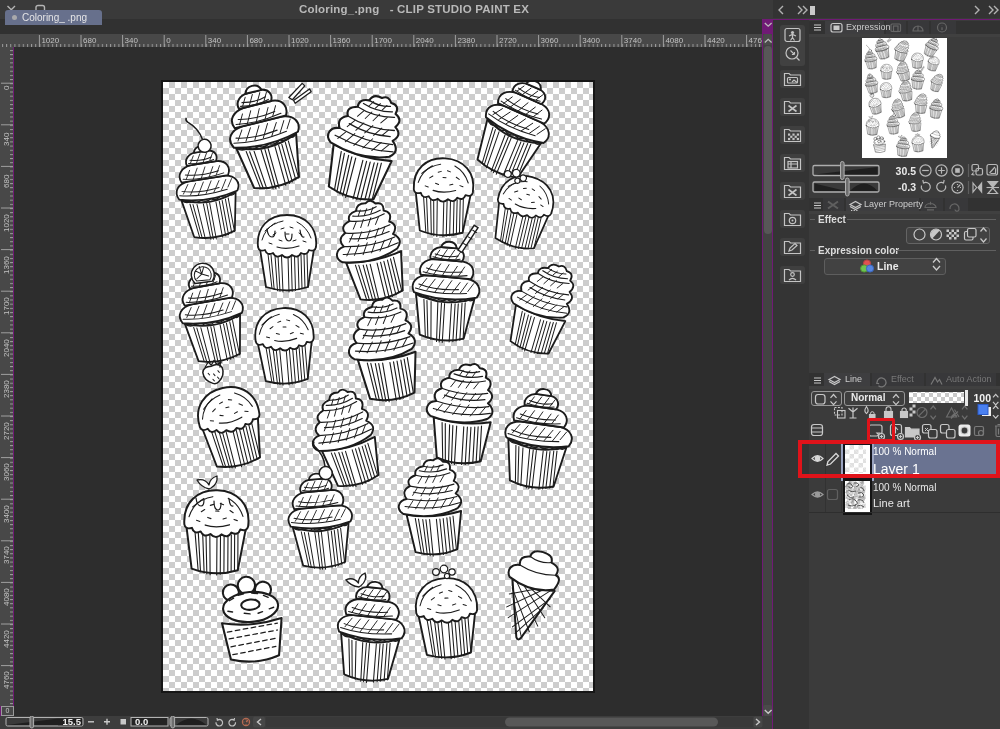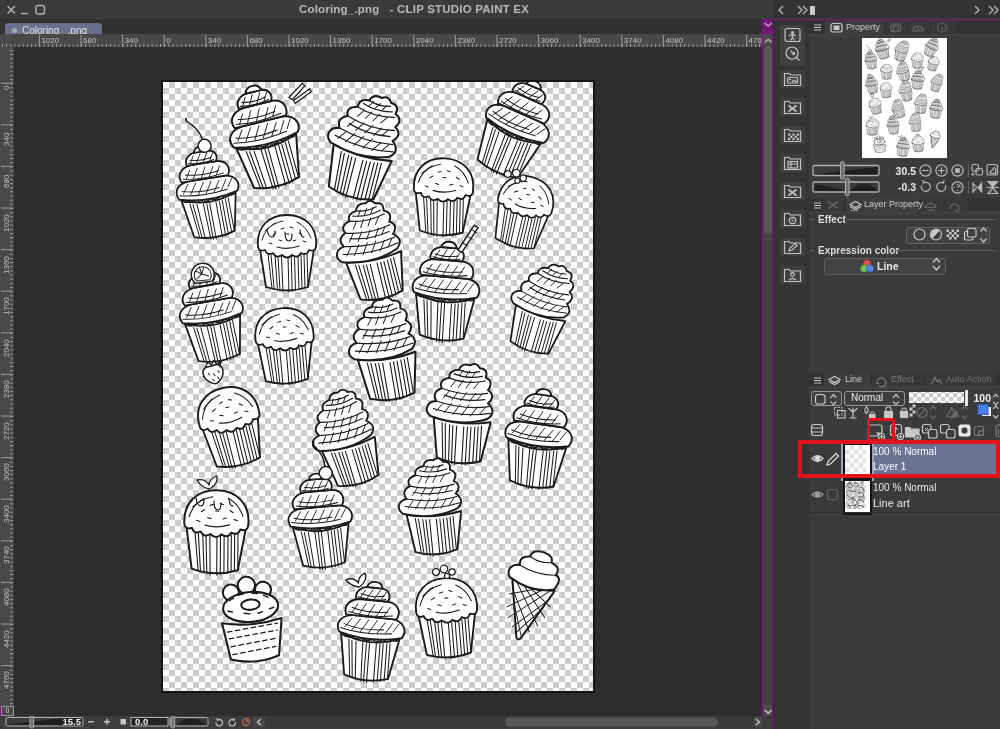--- a/index.html
+++ b/index.html
@@ -4,21 +4,21 @@
 <style>
   html,body{margin:0;padding:0;width:1000px;height:729px;overflow:hidden;background:#373737;
     font-family:"Liberation Sans",sans-serif;}
   .abs{position:absolute;}
   #stage{position:relative;width:1000px;height:729px;background:#701a75;}
   
   #titlebar{left:0;top:0;width:1000px;height:19px;background:#3a3a3a;}
   #title{left:0;top:3px;width:828px;text-align:center;color:#b9b9b9;font-size:11.5px;font-weight:bold;letter-spacing:.2px;}
   
   #tabrow{left:0;top:19px;width:762px;height:15px;background:#313131;}
-  #tab{left:5px;top:23px;width:97px;height:14.5px;background:#67708c;border-radius:3px 3px 0 0;}
+  #tab{left:5px;top:10px;width:97px;height:14.5px;background:#67708c;border-radius:3px 3px 0 0;}
   #tab .dot{position:absolute;left:7px;top:5px;width:5px;height:5px;border-radius:50%;background:#a9a9ab;}
   #tab .txt{position:absolute;left:17px;top:1.5px;font-size:10px;color:#e4e4e6;}
   
   #hruler{left:0;top:34px;width:762px;height:13px;background:#484848;}
   #vruler{left:0;top:47px;width:13px;height:659px;background:#484848;}
   #cornerzero{left:1px;top:706px;width:11px;height:8px;background:#484848;border:1px solid #9a9a9a;color:#c9c9c9;font-size:7px;line-height:8px;text-align:center;}
   
   #canvasarea{left:14px;top:47px;width:748px;height:669px;background:#2d2d2d;}
   #paper{left:149.4px;top:35px;width:430px;height:609px;background-color:#fff;
      background-image:linear-gradient(45deg,#cdcdcd 25%,transparent 25%,transparent 75%,#cdcdcd 75%),
@@ -495,21 +495,21 @@
       </g>
     </svg>
   </div>
   <div class="abs" id="panels">
 
     <div class="phead" style="top:1px"></div>
     <div class="ptab" style="left:16px;top:1px;width:59px"></div>
     <div class="ptabi" style="left:77px;top:1px;width:20px"></div>
     <div class="ptabi" style="left:99px;top:1px;width:21px"></div>
     <div class="ptabi" style="left:122px;top:1px;width:25px"></div>
-    <div class="abs tabtxt" style="left:37px;top:1px">Property</div>
+    <div class="abs tabtxt" style="left:37px;top:1px">Expression</div>
     <div class="pstrip" style="top:14px"></div>
     <div class="abs nwhite" style="left:53px;top:18px;width:85px;height:120px">
       <svg width="85" height="120" viewBox="0 0 85 120">
           <use href="#cakes" transform="scale(0.1977)"></use>
         </svg>
     </div>
 
     <svg class="abs" style="left:0;top:0" width="191" height="200" viewBox="0 0 191 200">
       <g stroke="#c8c8c8" stroke-width="1.2" fill="none">
         <path d="M5,5 h7 M5,7.5 h7 M5,10 h7"></path>
@@ -627,35 +627,35 @@
     <div class="ptab" style="left:15px;top:353px;width:46px"></div>
     <div class="ptabi" style="left:63px;top:353px;width:52px"></div>
     <div class="ptabi" style="left:117px;top:353px;width:70px"></div>
     <div class="abs tabtxt" style="left:36px;top:353px">Line</div>
     <div class="abs dimtxt" style="left:82px;top:353px">Effect</div>
     <div class="abs dimtxt" style="left:137px;top:353px">Auto Action</div>
     <div class="pstrip" style="top:366px"></div>
 
     <div class="abs" style="left:2px;top:371px;width:29px;height:13px;background:#3e3e3e;border:1px solid #989898;border-radius:3px"></div>
     <div class="abs" style="left:35px;top:371px;width:59px;height:13px;background:#3e3e3e;border:1px solid #989898;border-radius:3px"></div>
-    <div class="abs" style="left:42px;top:372px;color:#eaeaea;font-size:10px;font-weight:normal">Normal</div>
+    <div class="abs" style="left:42px;top:372px;color:#eaeaea;font-size:10px;font-weight:bold">Normal</div>
     <div class="abs" style="left:100px;top:372px;width:57px;height:11px;background-color:#fff;
       background-image:linear-gradient(45deg,#c9c9c9 25%,transparent 25%,transparent 75%,#c9c9c9 75%),linear-gradient(45deg,#c9c9c9 25%,transparent 25%,transparent 75%,#c9c9c9 75%);
       background-size:8px 8px;background-position:0 1px,4px 5px"></div>
     <div class="abs" style="left:155px;top:369px;width:3px;height:16px;background:#e8e8e8;border:1px solid #3c3c3c"></div>
     <div class="abs" style="left:160px;top:371.5px;width:22px;color:#f2f2f2;font-size:10.5px;font-weight:bold;text-align:right">100</div>
 
     <div class="abs" style="left:16px;top:421px;width:1px;height:71px;background:#323232"></div>
     <div class="abs" style="left:32px;top:421px;width:1px;height:71px;background:#323232"></div>
     <div class="abs" style="left:0px;top:420px;width:191px;height:1px;background:#333333"></div>
     <div class="abs" style="left:34px;top:421px;width:157px;height:36px;background:#6a7391"></div>
     <div class="abs" style="left:34px;top:423px;width:25px;height:32px;background:#fff;border:2px solid #14141c;outline:2px solid #9aa3c0"></div>
     <div class="abs checker45" style="left:36px;top:425px;width:21px;height:28px"></div>
     <div class="abs" style="left:64px;top:426px;color:#fff;font-size:10px">100 % Normal</div>
-    <div class="abs" style="left:64px;top:441px;color:#fff;font-size:10px">Layer 1</div>
+    <div class="abs" style="left:64px;top:441px;color:#fff;font-size:14px">Layer 1</div>
     <div class="abs" style="left:34px;top:459px;width:25px;height:32px;background:#fff;border:2px solid #141414"></div>
     <div class="abs checker45" style="left:36px;top:461px;width:21px;height:28px"></div>
     <svg class="abs" style="left:36px;top:461px" width="21" height="28" viewBox="0 0 21 28">
       <use href="#cakes" transform="scale(0.049)"></use>
       <g stroke="#3a3a3a" stroke-width="0.8" fill="none">
         <path d="M2,3 q3,-2 5,1 q2,2 -1,3 q-3,0 -2,-2 M9,2 q4,-1 5,2 l-3,2 M15,6 q4,1 4,4 M3,9 q4,3 8,1 M13,12 q4,-2 6,2 q-2,3 -5,2 M2,14 q3,4 7,2 M4,19 q4,-3 7,1 q3,3 -1,4 M13,19 q5,-1 6,3 M3,24 q4,2 8,0 M12,25 q4,-2 7,1"></path>
       </g>
     </svg>
     <div class="abs" style="left:64px;top:462px;color:#e8e8e8;font-size:10px">100 % Normal</div>
     <div class="abs" style="left:64px;top:477px;color:#e8e8e8;font-size:11px">Line art</div>

